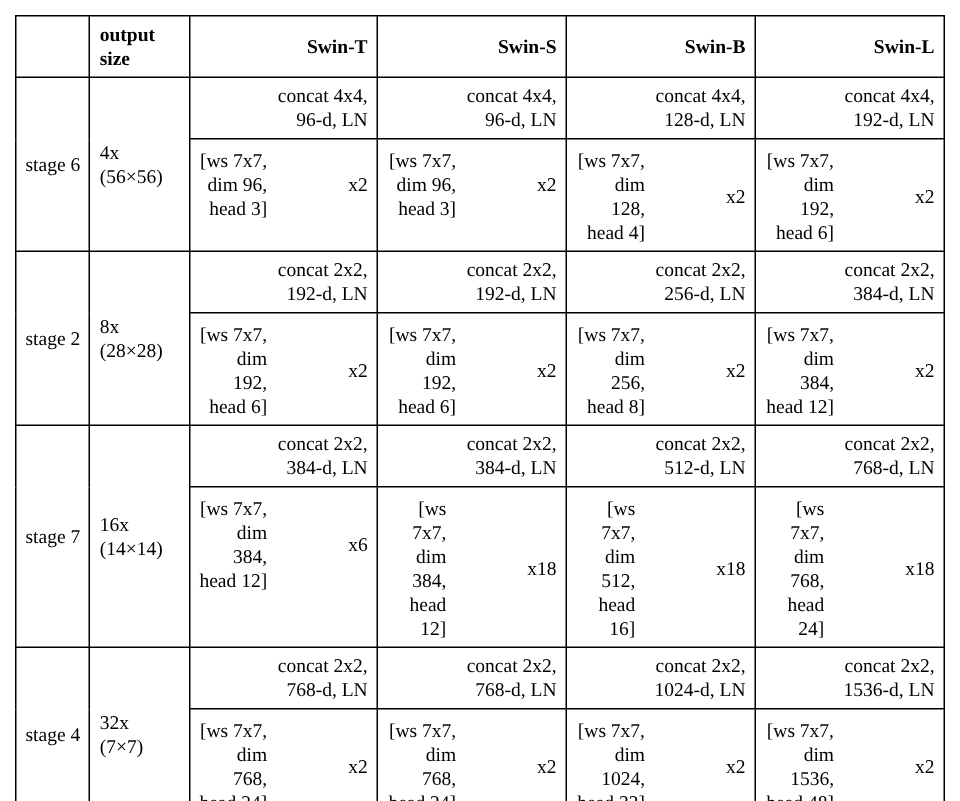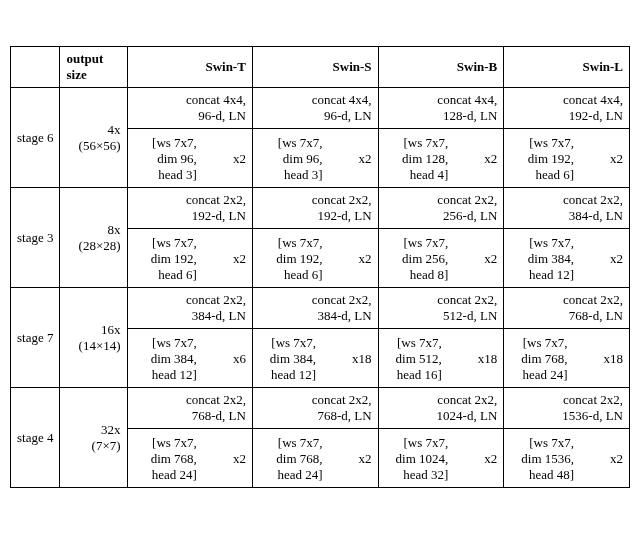--- a/index.html
+++ b/index.html
@@ -39,29 +39,29 @@
     .col-model {
       width: 128px;
       text-align: right;
     }
     .stage-label {
       vertical-align: middle;
       text-align: left;
       white-space: nowrap;
     }
     .size-cell {
-      text-align: right;
+      text-align: left;
       vertical-align: middle;
       white-space: nowrap;
     }
     .ws-block {
       display: flex;
       flex-direction: row;
       align-items: flex-start;
-      gap: 2px;
+      gap: 20px;
       margin-top: 2px;
     }
     .ws-text {
       flex: 1;
     }
     .xN {
       white-space: nowrap;
       align-self: center;
       margin-left: 34px;
     }
@@ -120,21 +120,21 @@
             </div>
           </td>
           <td>
             <div class="ws-block">
               <span class="ws-text">[ws 7x7,<br>dim 192,<br>head 6]</span>
               <span class="xN">x2</span>
             </div>
           </td>
         </tr>
         <tr class="stage-sep">
-          <td rowspan="2" class="stage-label" style="vertical-align: middle;">stage 3</td>
+          <td rowspan="2" class="stage-label" style="vertical-align: middle;">stage 2</td>
           <td rowspan="2" class="size-cell" style="vertical-align: middle;">8x<br>(28×28)</td>
           <td>concat 2x2,<br>192-d, LN</td>
           <td>concat 2x2,<br>192-d, LN</td>
           <td>concat 2x2,<br>256-d, LN</td>
           <td>concat 2x2,<br>384-d, LN</td>
         </tr>
         <tr>
           <td>
             <div class="ws-block">
               <span class="ws-text">[ws 7x7,<br>dim 192,<br>head 6]</span>

